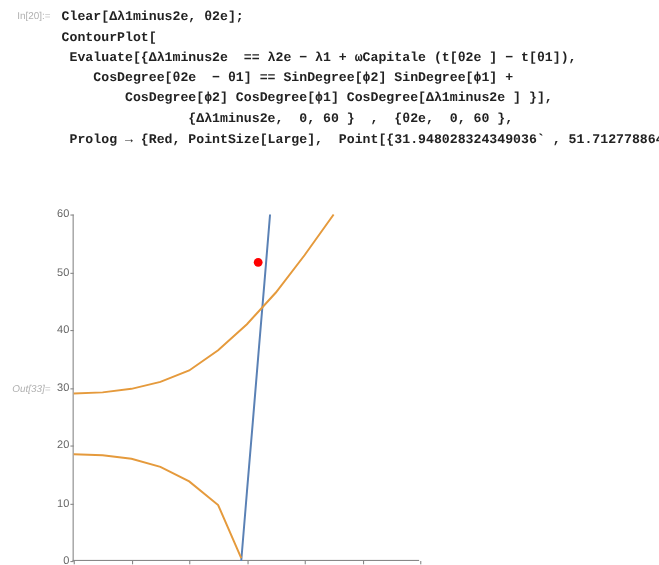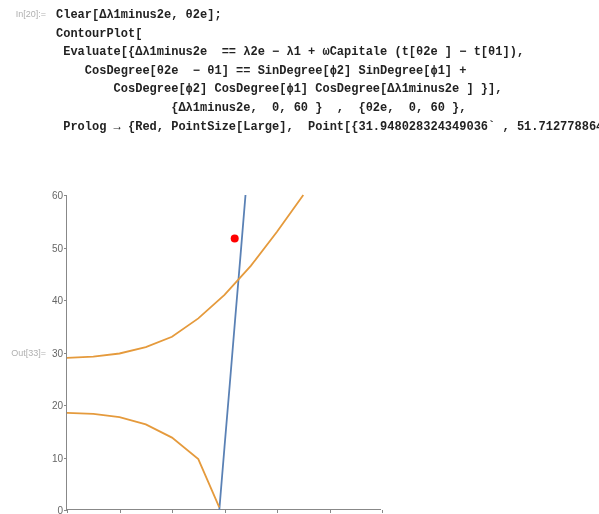--- a/index.html
+++ b/index.html
@@ -59,21 +59,21 @@
 <div class="code-block">
   <div class="code-line">Clear[Δλ1minus2e, θ2e];</div>
   <div class="code-line">ContourPlot[</div>
   <div class="code-line"> Evaluate[{Δλ1minus2e  == λ2e − λ1 + ωCapitale (t[θ2e ] − t[θ1]),</div>
   <div class="code-line">    CosDegree[θ2e  − θ1] == SinDegree[ϕ2] SinDegree[ϕ1] +</div>
   <div class="code-line">        CosDegree[ϕ2] CosDegree[ϕ1] CosDegree[Δλ1minus2e ] }],</div>
   <div class="code-line">                {Δλ1minus2e,  0, 60 }  ,  {θ2e,  0, 60 },</div>
   <div class="code-line"> Prolog → {Red, PointSize[Large],  Point[{31.948028324349036` , 51.7127788640602` }]}]</div>
 </div>
 
-<div class="cell-label" style="left:6px; top:348px;">Out[33]=</div>
+<div class="cell-label" style="left:6px; top:348px;font-style:italic;">Out[33]=</div>
 
 <div class="plot-area">
   <svg class="curves">
       <path d="M152.3 315.0 L157.5 252.0 L162.8 189.0 L168.0 126.0 L173.3 63.0 L178.5 0.0 " fill="none" stroke="#5a81b5" stroke-width="1.8"></path>
       <path d="M0.0 162.8 L26.3 161.7 L52.5 158.5 L78.8 152.2 L105.0 141.8 L131.3 123.4 L157.5 99.8 L183.8 70.9 L210.0 36.8 L236.3 0.0 " fill="none" stroke="#e59a3c" stroke-width="1.8"></path>
       <path d="M0.0 217.9 L26.3 218.9 L52.5 222.1 L78.8 229.4 L105.0 242.6 L131.3 264.1 L152.3 312.4 " fill="none" stroke="#e59a3c" stroke-width="1.8"></path>
       <circle cx="167.7" cy="43.5" r="4" fill="#ff0000"></circle>
     </svg>
 <div class="tick-mark-x" style="left: 0px;"></div>
     <div class="axis-tick x-tick" style="left: 0px;">0</div>

